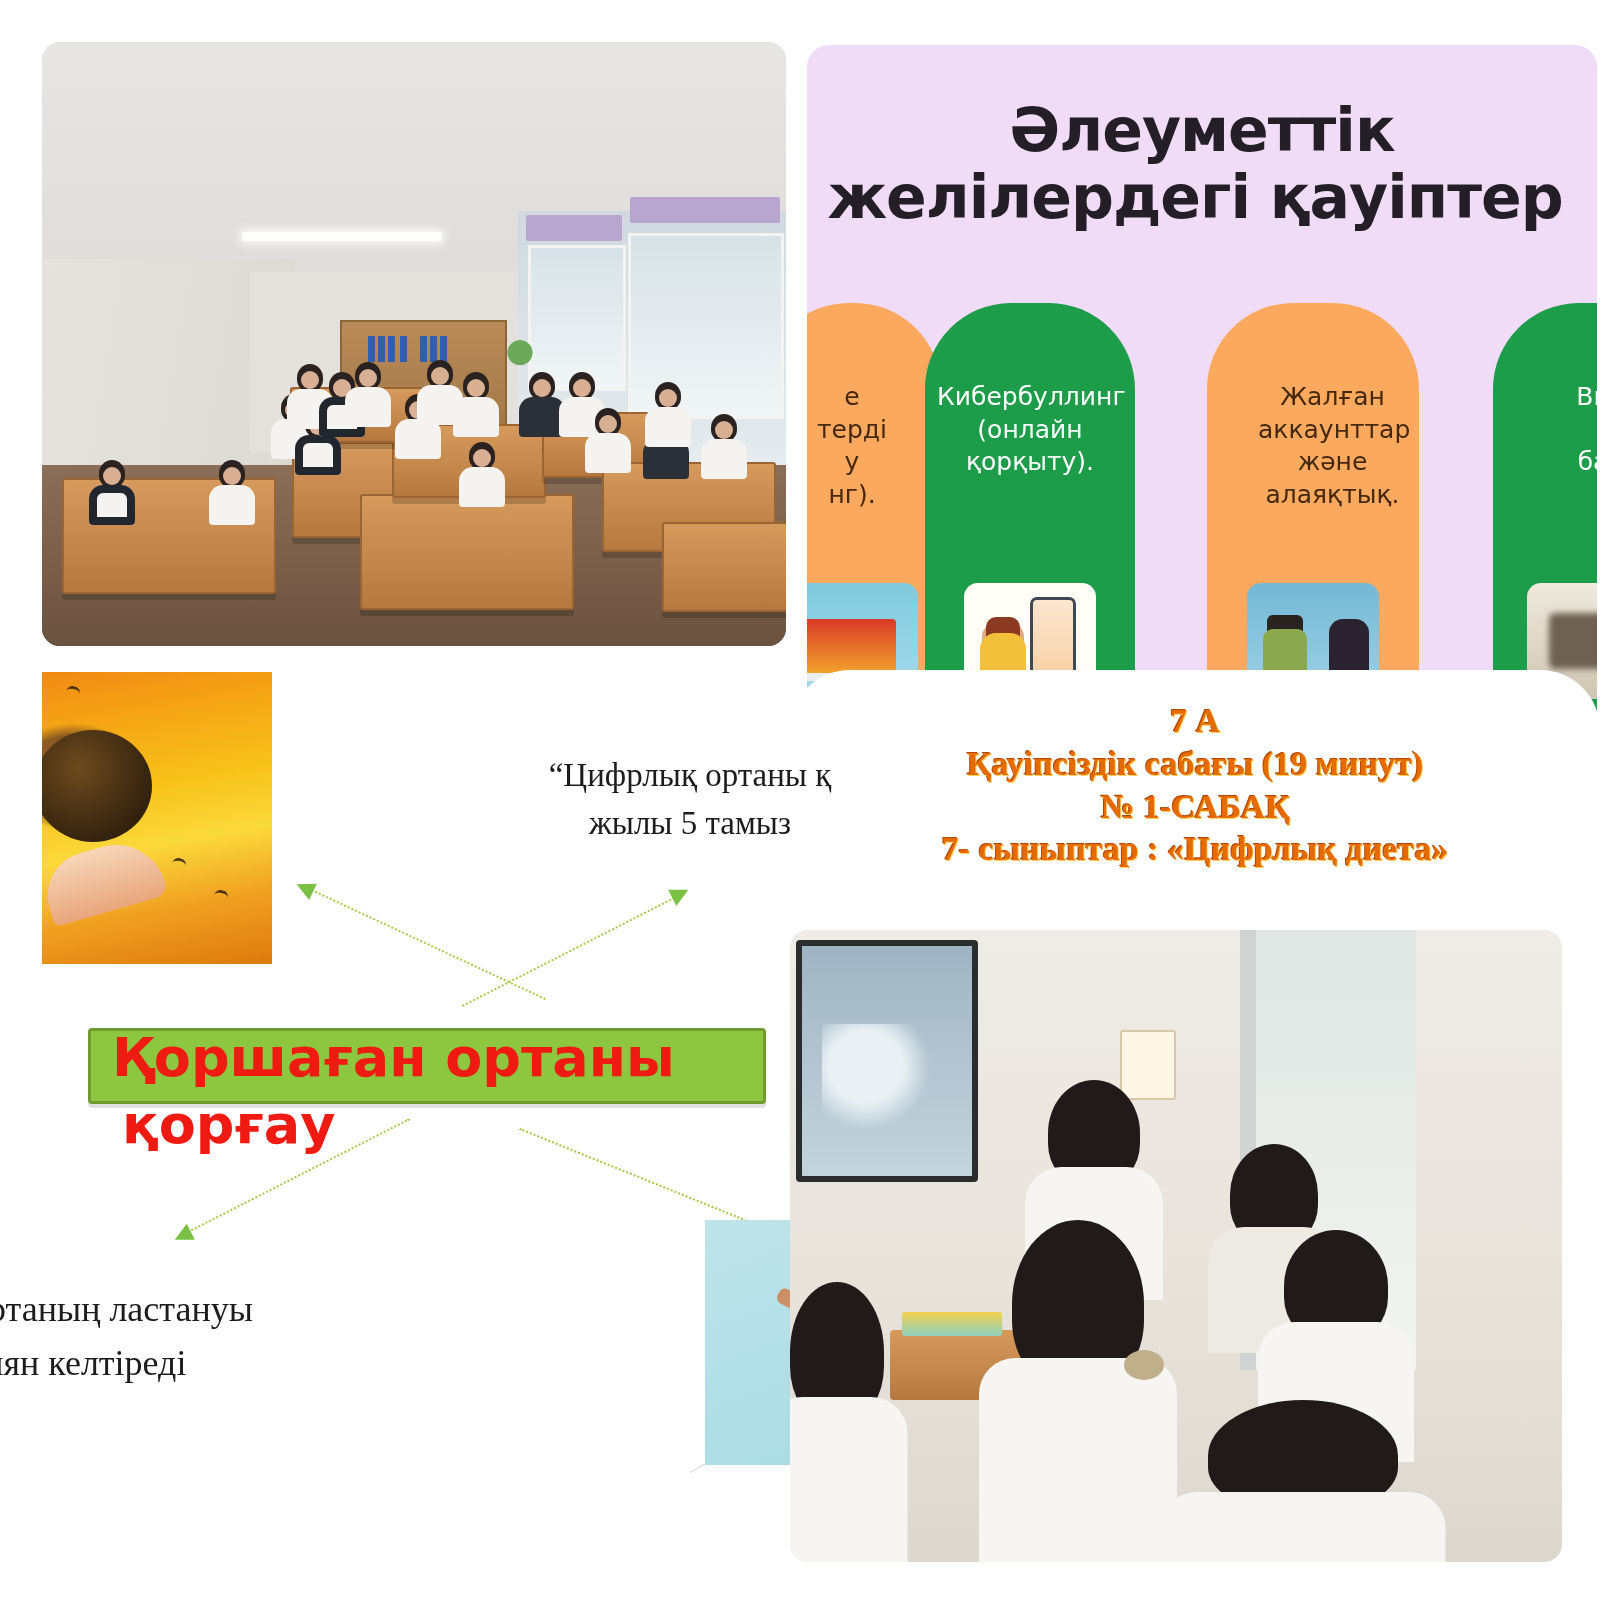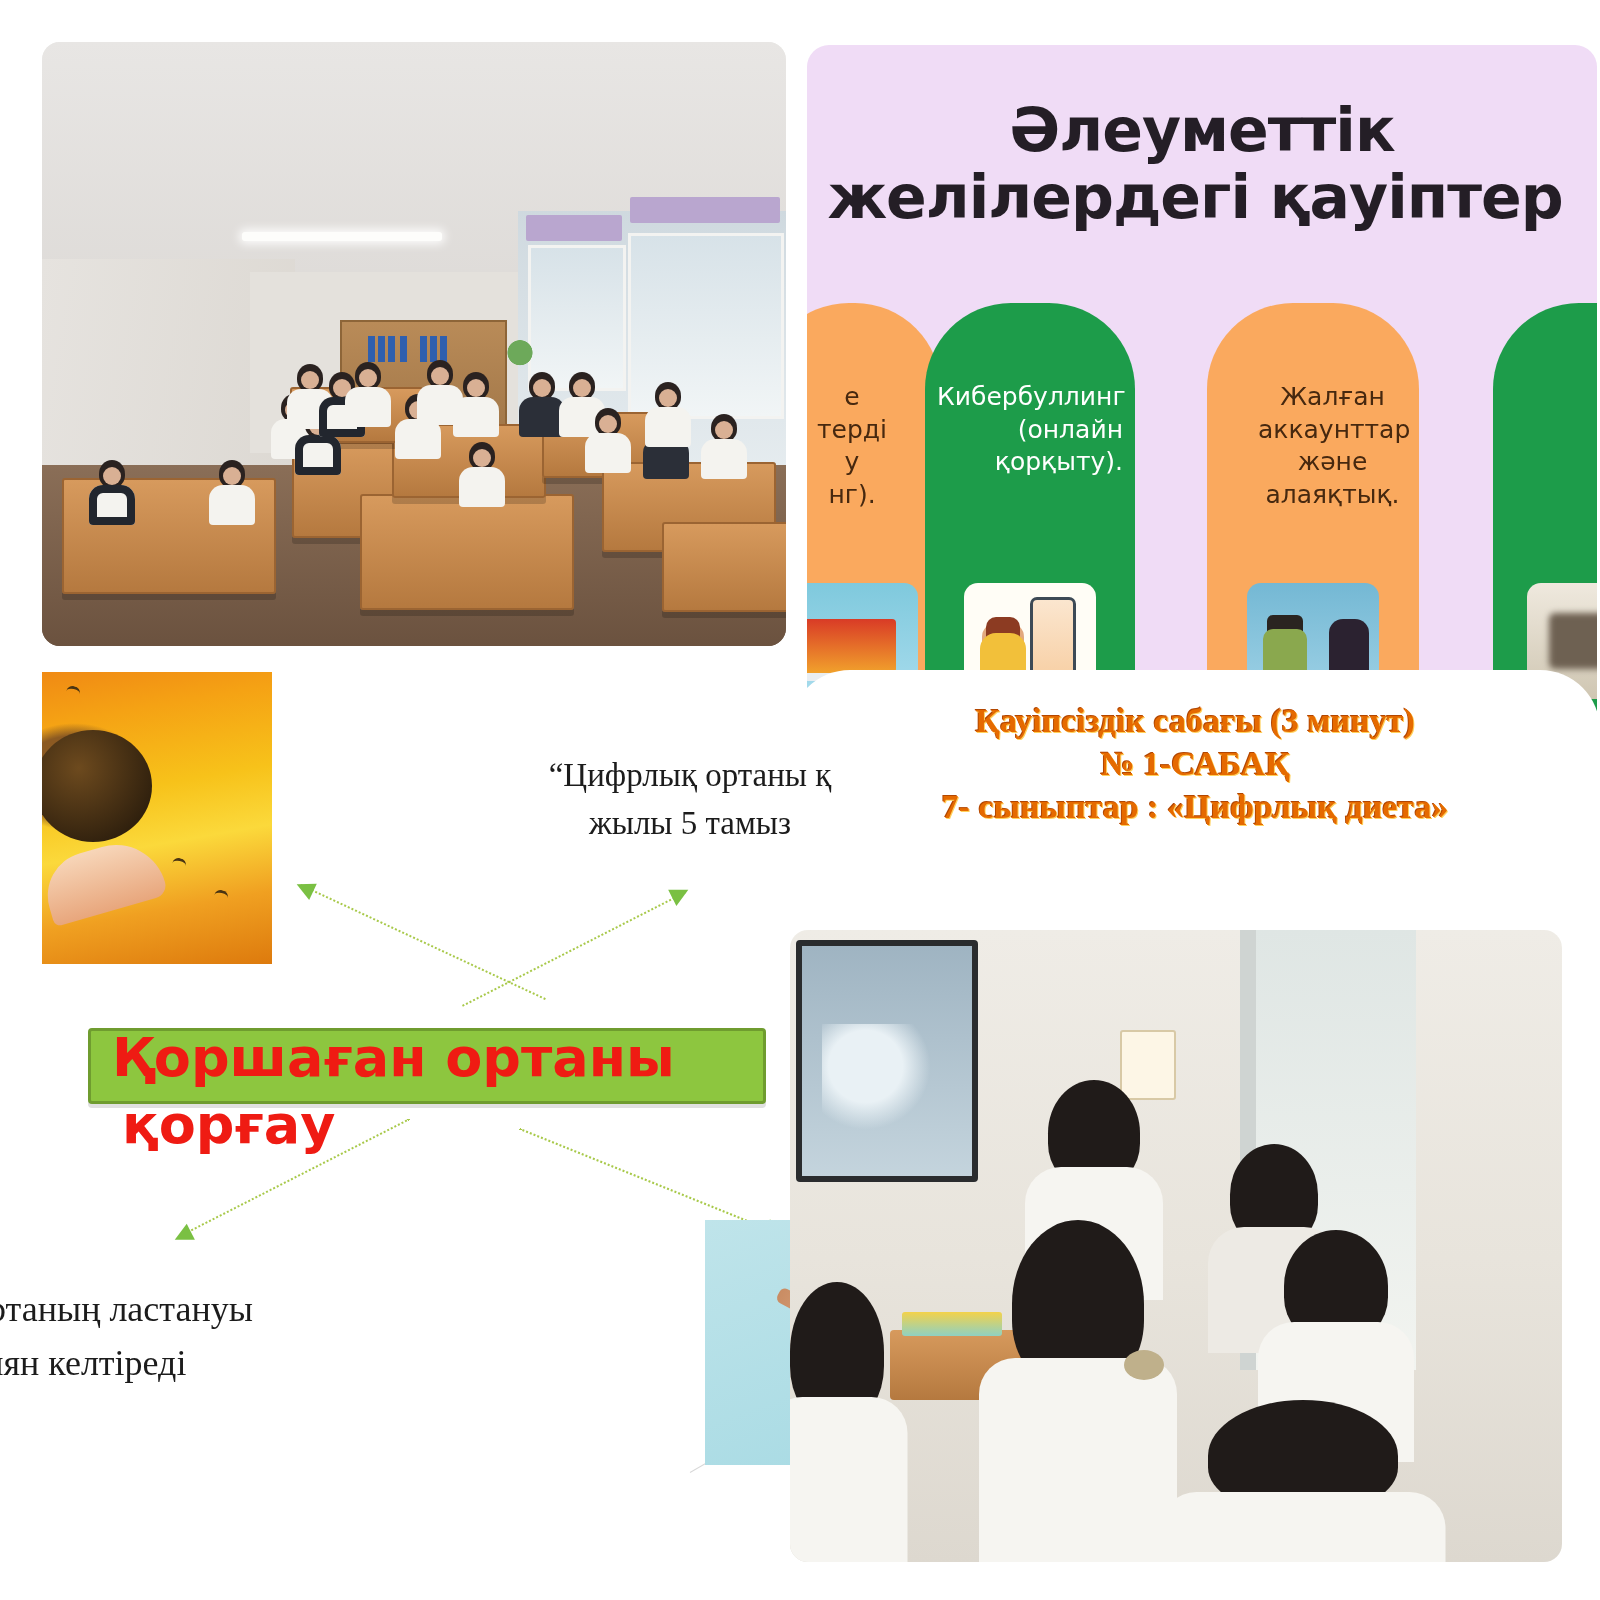--- a/index.html
+++ b/index.html
@@ -72,21 +72,21 @@
   #slide-social-risks .title-l2{margin-left:-14px;}
   .risk-card{
     position:absolute;top:258px;width:178px;height:430px;
     border-radius:86px 86px 0 0;
     font-family:"DejaVu Sans", sans-serif;
     text-align:center;
     padding-top:78px;
     box-sizing:border-box;
   }
   .risk-card .ctext{font-size:25px;line-height:1.3;padding:0 12px;}
-  .risk-card.green{background:#1d9c4a;text-align:right;}
+  .risk-card.green{background:#1d9c4a;}
   .risk-card.green .ctext{color:#ffffff;}
   .risk-card.orange{background:#faa95e;}
   .risk-card.orange .ctext{color:#46280f;}
   .risk-card .thumb{position:absolute;left:50%;transform:translateX(-50%);
     bottom:34px;width:132px;height:116px;border-radius:14px;overflow:hidden;}
   .thumb.t-laptop{background:linear-gradient(#7fc9dd,#a8dced);}
   .thumb.t-laptop:after{content:"";position:absolute;left:18px;bottom:26px;width:92px;height:54px;
     background:linear-gradient(#d93b26,#f1a12c);border-radius:4px;box-shadow:0 10px 0 -2px #e9eef2;}
   .thumb.t-phone{background:#fffdf6;}
   .thumb.t-phone:after{content:"";position:absolute;right:20px;top:14px;width:40px;height:86px;
@@ -348,21 +348,22 @@
 
     <div class="risk-card green" style="left:686px;width:200px;">
       <div class="ctext">Ви<br><br>ба</div>
       <div class="thumb t-blur" style="left:34px;transform:none;"></div>
     </div>
   </div>
 
   <div id="slide-caption-panel"></div>
 
   <div id="lesson-caption">
-    <span class="ln">Қауіпсіздік сабағы (3 минут)</span>
+    <span class="ln">7 А</span>
+    <span class="ln">Қауіпсіздік сабағы (19 минут)</span>
     <span class="ln">№ 1-САБАҚ</span>
     <span class="ln">7- сыныптар : «Цифрлық диета»</span>
   </div>
 
   <div class="photo" id="photo-burning-earth">
     <div class="globe"></div>
     <div class="hand"></div>
     <div class="bird" style="left:130px;top:186px;"></div>
     <div class="bird" style="left:172px;top:218px;"></div>
     <div class="bird" style="left:24px;top:14px;"></div>

